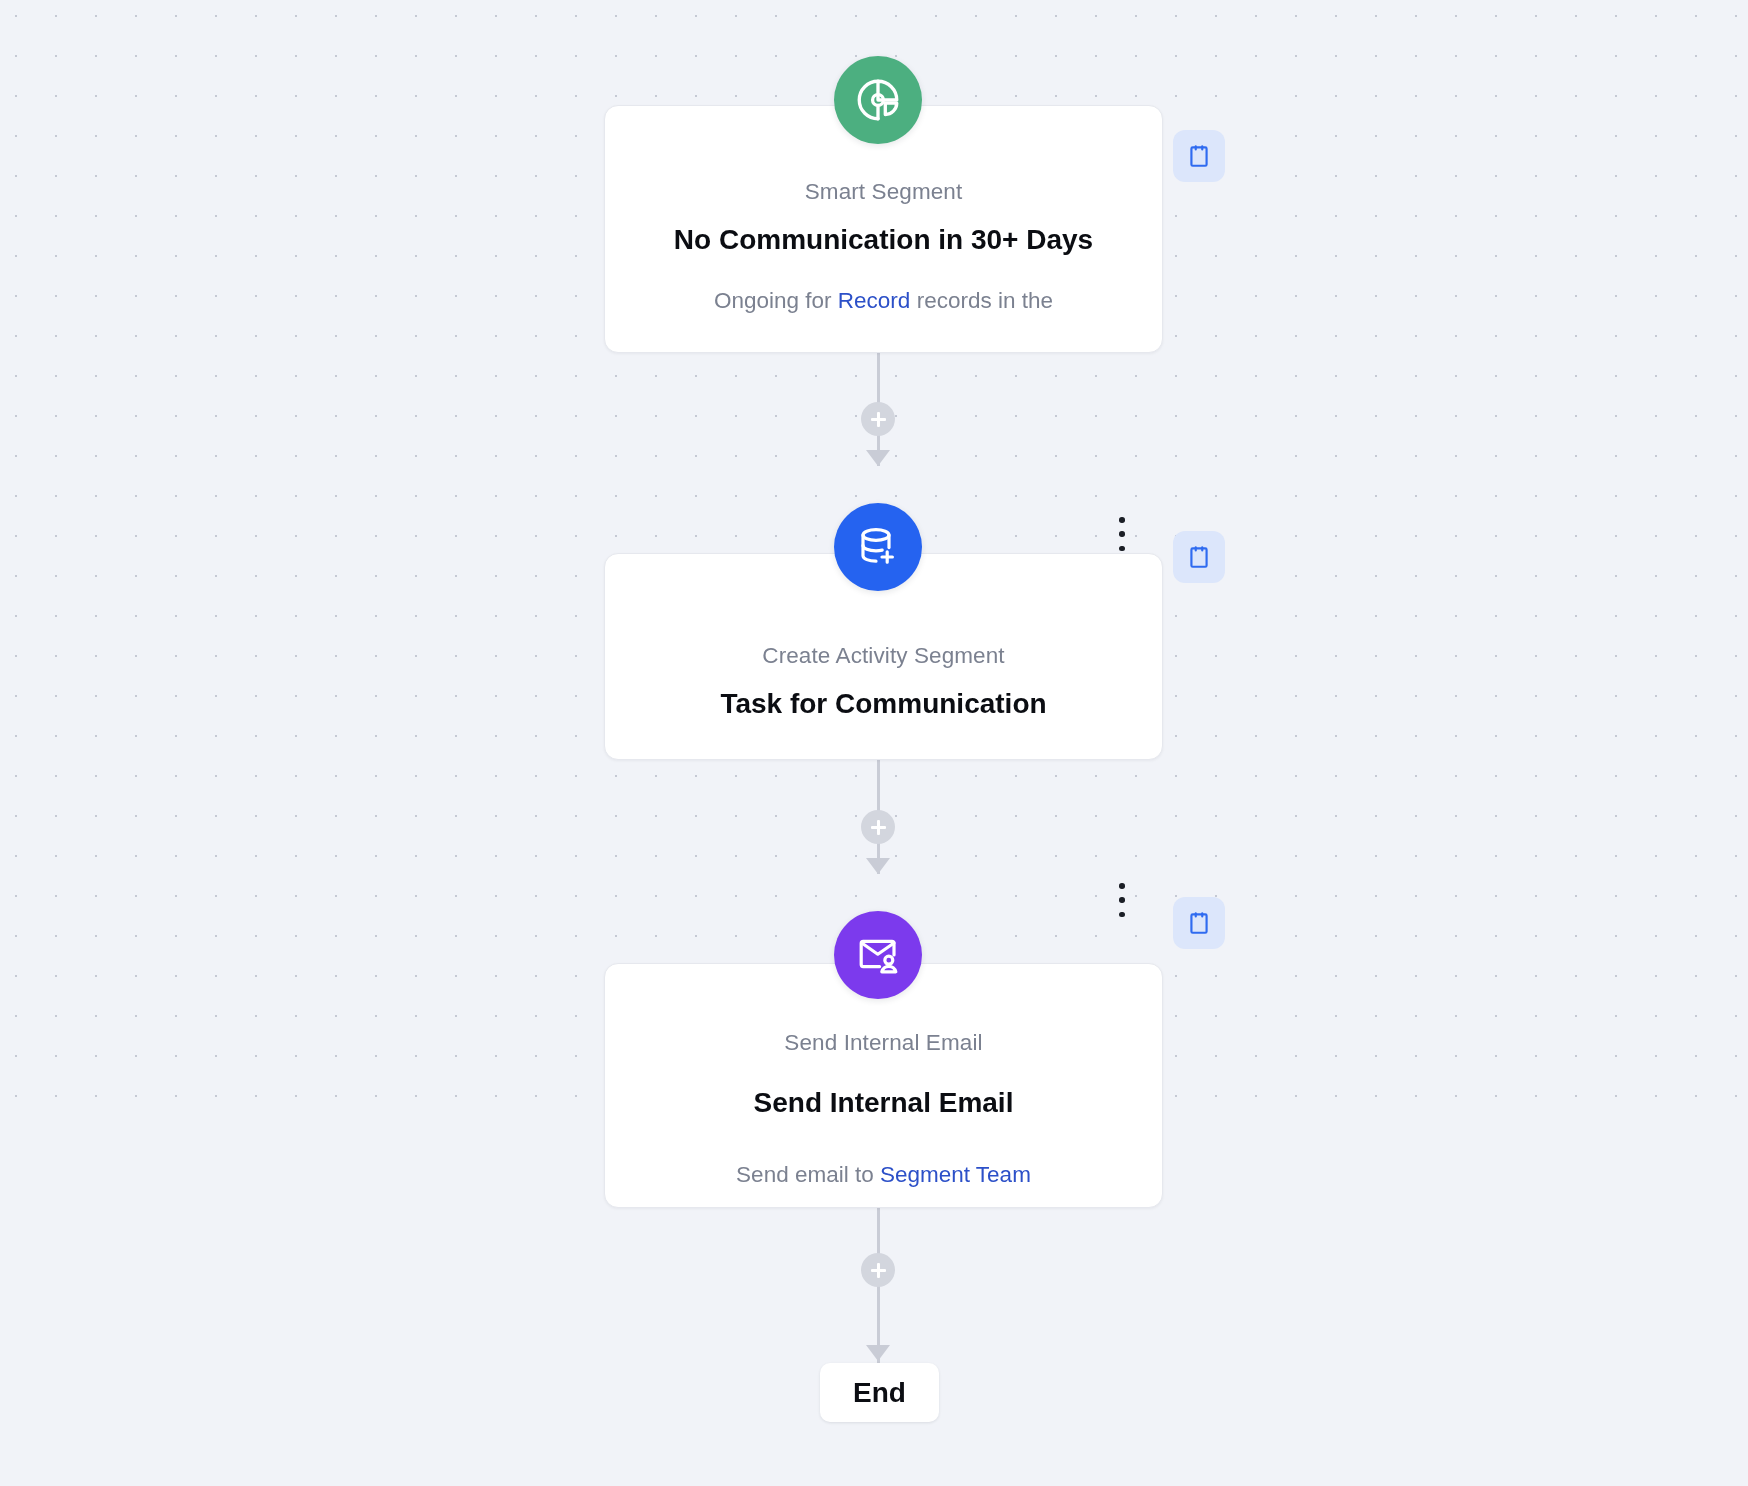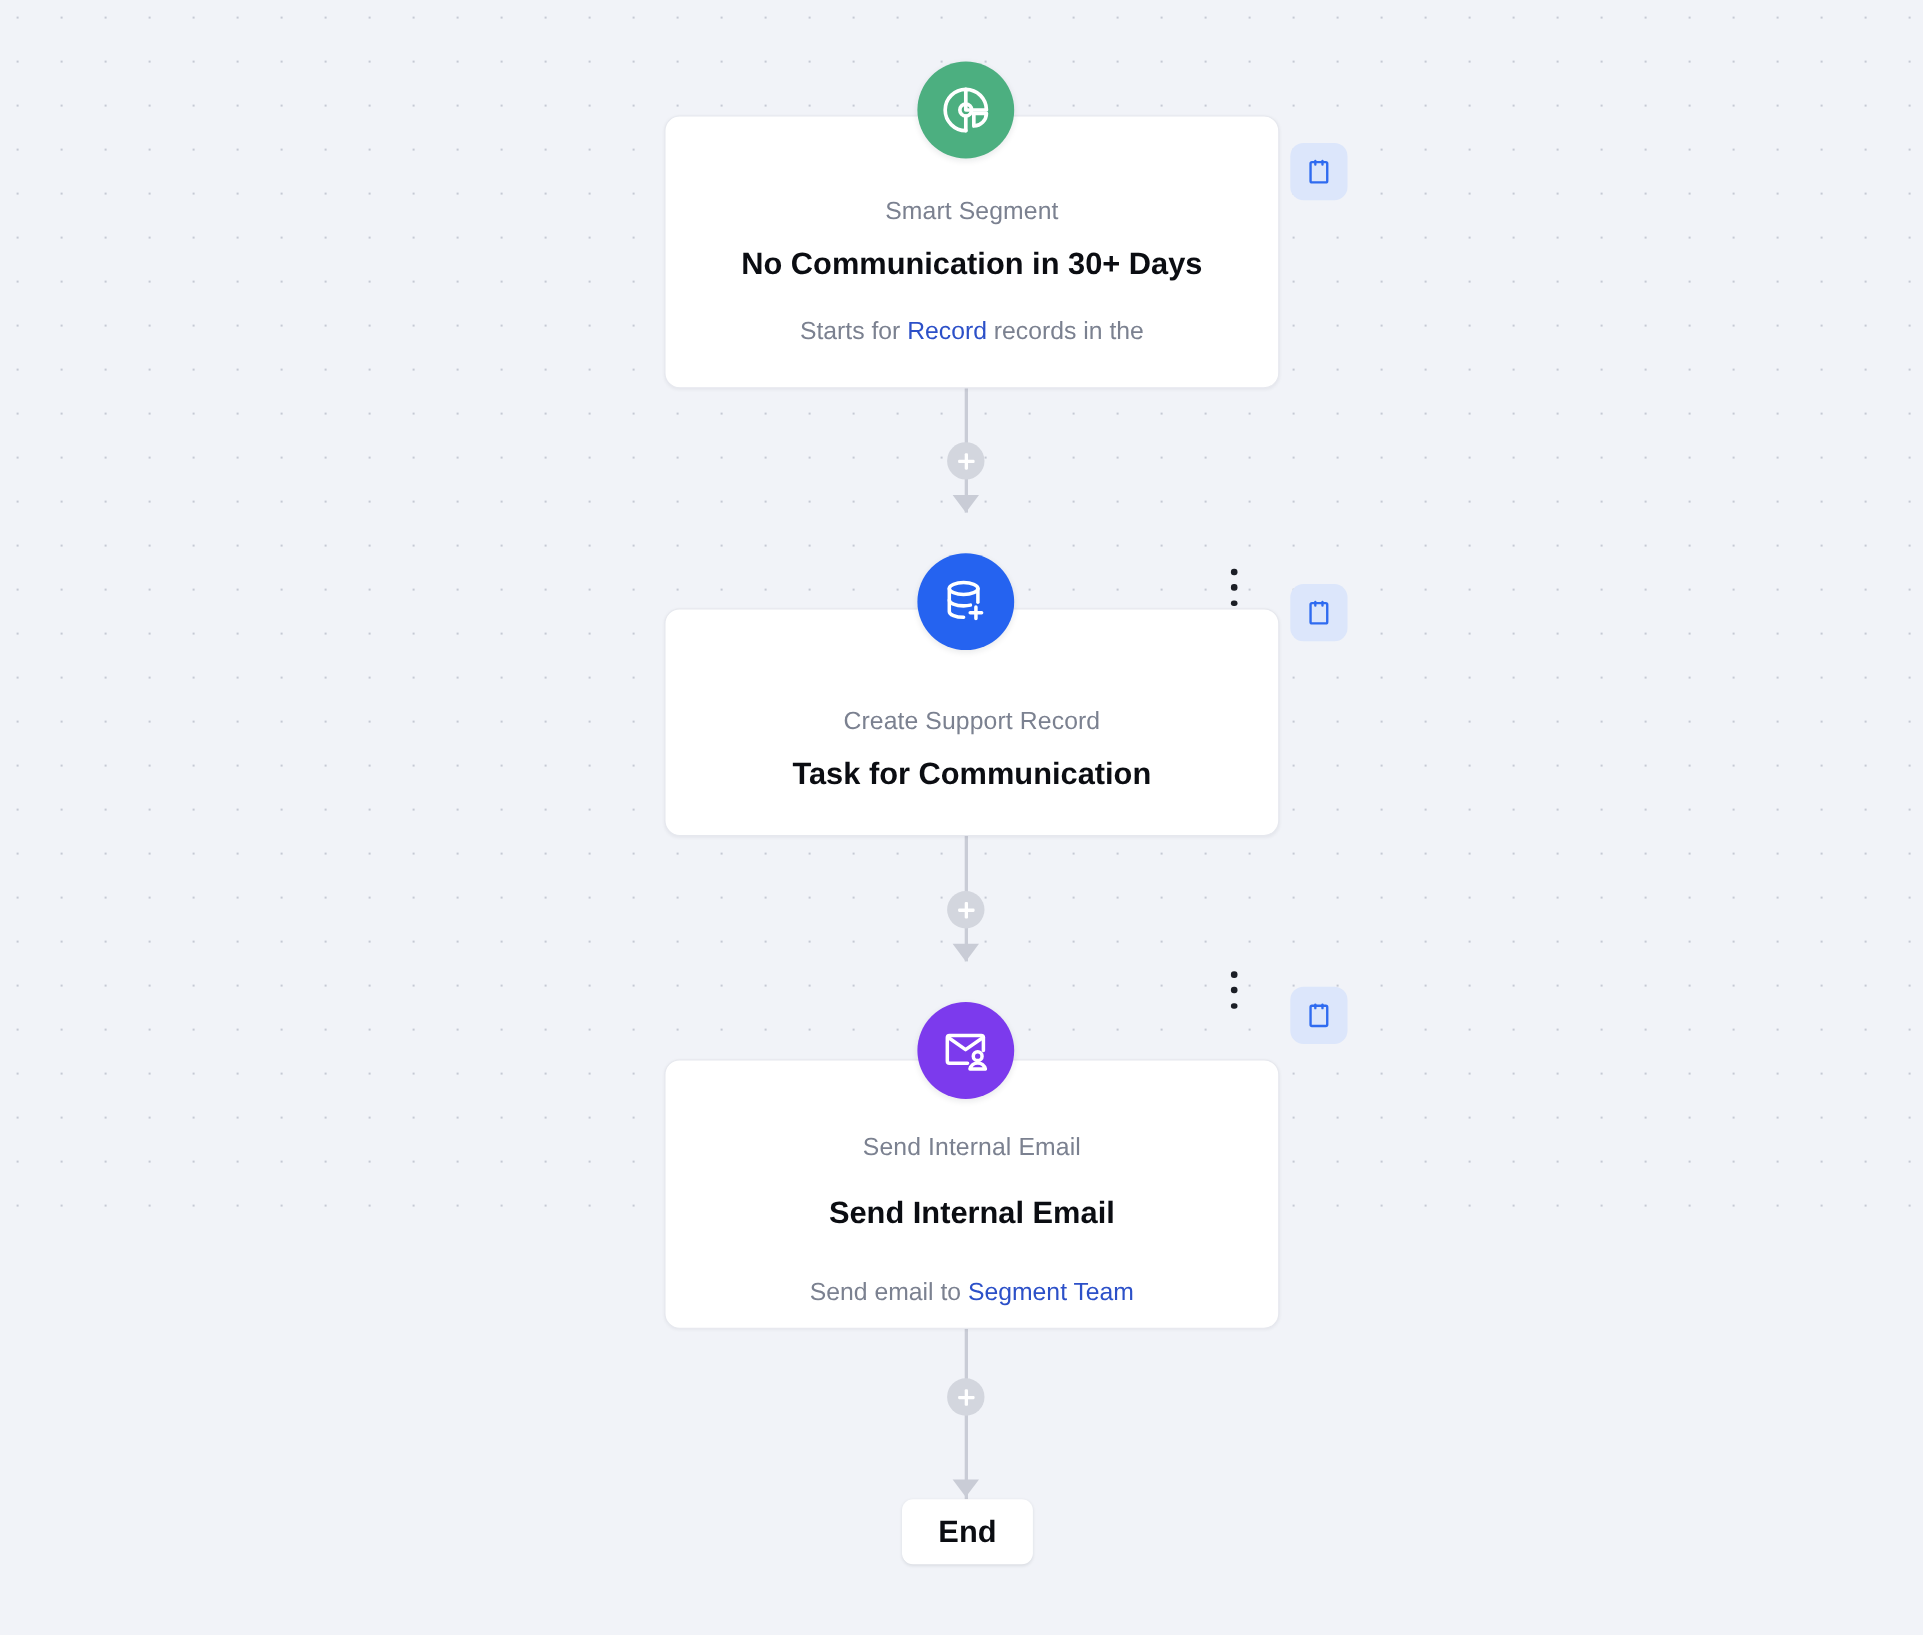--- a/index.html
+++ b/index.html
@@ -187,21 +187,21 @@
   <div class="plus-btn" style="top:810px;"></div>
 
   <div class="connector" style="top:1208px; height:155px;"></div>
   <div class="arrowhead" style="top:1345px;"></div>
   <div class="plus-btn" style="top:1253px;"></div>
 
   <div class="node-card" style="top:105px; height:248px;">
     <div class="node-card-inner">
       <div class="node-subtitle">Smart Segment</div>
       <div class="node-title">No Communication in 30+ Days</div>
-      <div class="node-desc"><span>Starts for </span><span class="accent">Record</span><span> records in the</span></div>
+      <div class="node-desc"><span>Ongoing for </span><span class="accent">Record</span><span> records in the</span></div>
     </div>
   </div>
 
   <div class="node-icon" style="top:56px; background:#4caf80;">
     <svg width="50" height="50" viewBox="0 0 24 24" fill="none" stroke="#ffffff" stroke-width="1.6" stroke-linecap="round" stroke-linejoin="round">
       <path d="M12 3a9 9 0 1 0 0 18"></path>
       <path d="M12 3a9 9 0 0 1 9 9h-9z"></path>
       <path d="M21 13.5h-5.5V19a5.6 5.6 0 0 0 5.5-5.5z"></path>
       <circle cx="12" cy="12" r="2.6"></circle>
       <path d="M12 14.6V21"></path>
@@ -210,21 +210,21 @@
 
   <div class="note-badge" style="top:130px;">
     <svg width="26" height="26" viewBox="0 0 24 24" fill="none" stroke="#2f6bf0" stroke-width="2" stroke-linecap="round" stroke-linejoin="round">
       <rect x="5" y="4" width="14" height="17" rx="1.2"></rect>
       <path d="M9 3v3M15 3v3"></path>
     </svg>
   </div>
 
   <div class="node-card" style="top:553px; height:207px;">
     <div class="node-card-inner" style="padding-top:50px;">
-      <div class="node-subtitle">Create Support Record</div>
+      <div class="node-subtitle">Create Activity Segment</div>
       <div class="node-title">Task for Communication</div>
     </div>
   </div>
 
   <div class="node-icon" style="top:503px; background:#2563f0;">
     <svg width="48" height="48" viewBox="0 0 24 24" fill="none" stroke="#ffffff" stroke-width="1.6" stroke-linecap="round" stroke-linejoin="round">
       <ellipse cx="11" cy="6" rx="6.5" ry="2.7"></ellipse>
       <path d="M4.5 6v10.4c0 1.5 2.9 2.7 6.5 2.7"></path>
       <path d="M17.5 6v6.3"></path>
       <path d="M4.5 11.2c0 1.5 2.9 2.7 6.5 2.7 1.1 0 2.2-.12 3.1-.33"></path>

